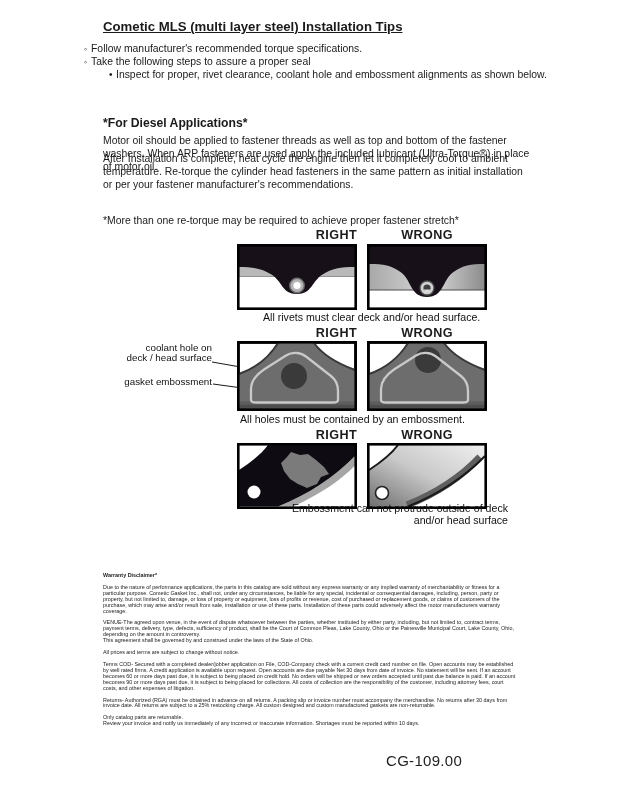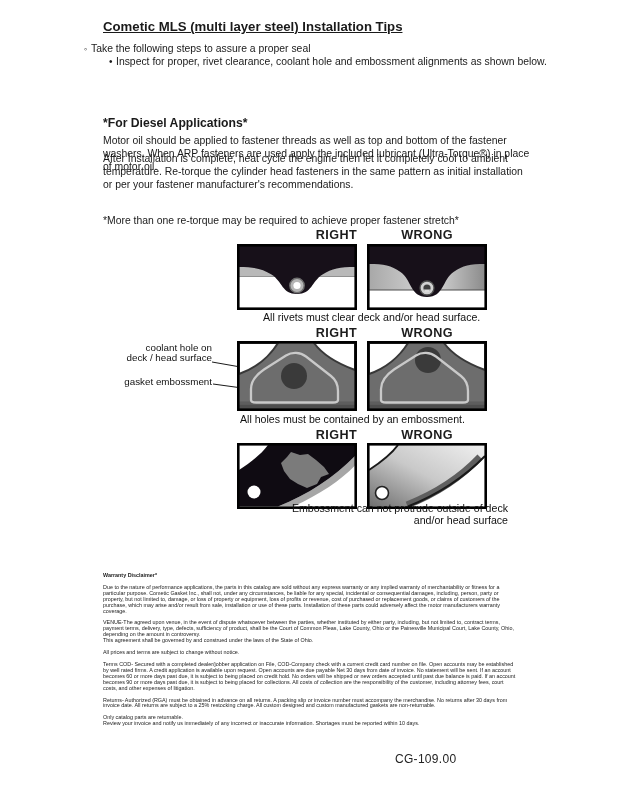--- a/index.html
+++ b/index.html
@@ -30,30 +30,31 @@
   .lbl-row2{top:326px;} .box-row2{top:341px;} .cap2{left:240px;top:414px;}
   .lbl-row3{top:428px;} .box-row3{top:443px;} .cap3{top:503px;white-space:normal;width:230px;margin-left:41px;}
   .side-label{left:100px;width:112px;text-align:right;font-size:9.8px;line-height:10.4px;color:#111;}
   .sl1{top:343px;} .sl2{top:377px;}
   .leader{left:120px;top:340px;}
   
   .legal{left:103px;top:573px;width:415px;font-size:5.4px;line-height:5.9px;color:#222;}
   .legal p{margin:0 0 6px 0;white-space:pre-line;}
   .legal .lh{font-weight:700;margin-bottom:6px;}
   
-  .footer{left:395px;top:752px;font-size:12px;color:#232323;letter-spacing:.3px;white-space:nowrap;}
+  .footer{left:386px;top:752px;font-size:15px;color:#232323;letter-spacing:.3px;white-space:nowrap;}
 </style>
 </head>
 <body>
 
 <div>
 
   <div class="abs title">Cometic MLS (multi layer steel) Installation Tips</div>
 
   <div class="abs bullets">
+    <div class="bullet"><span class="bmark">◦</span><span>Follow manufacturer's recommended torque specifications.</span></div>
     <div class="bullet"><span class="bmark">◦</span><span>Take the following steps to assure a proper seal</span></div>
     <div class="subbullet"><span class="smark">•</span><span>Inspect for proper, rivet clearance, coolant hole and embossment alignments as shown below.</span></div>
   </div>
 
   <div class="abs diesel-h">*For Diesel Applications*</div>
   <div class="abs para p1">Motor oil should be applied to fastener threads as well as top and bottom of the fastener washers. When ARP fasteners are used apply the included lubricant (Ultra-Torque®) in place of motor oil.</div>
   <div class="abs para p2">After Installation is complete, heat cycle the engine then let it completely cool to ambient temperature. Re-torque the cylinder head fasteners in the same pattern as initial installation or per your fastener manufacturer's recommendations.</div>
   <div class="abs para p3">*More than one re-torque may be required to achieve proper fastener stretch*</div>
 
   <div class="abs dg-label col1 lbl-row1">RIGHT</div>

